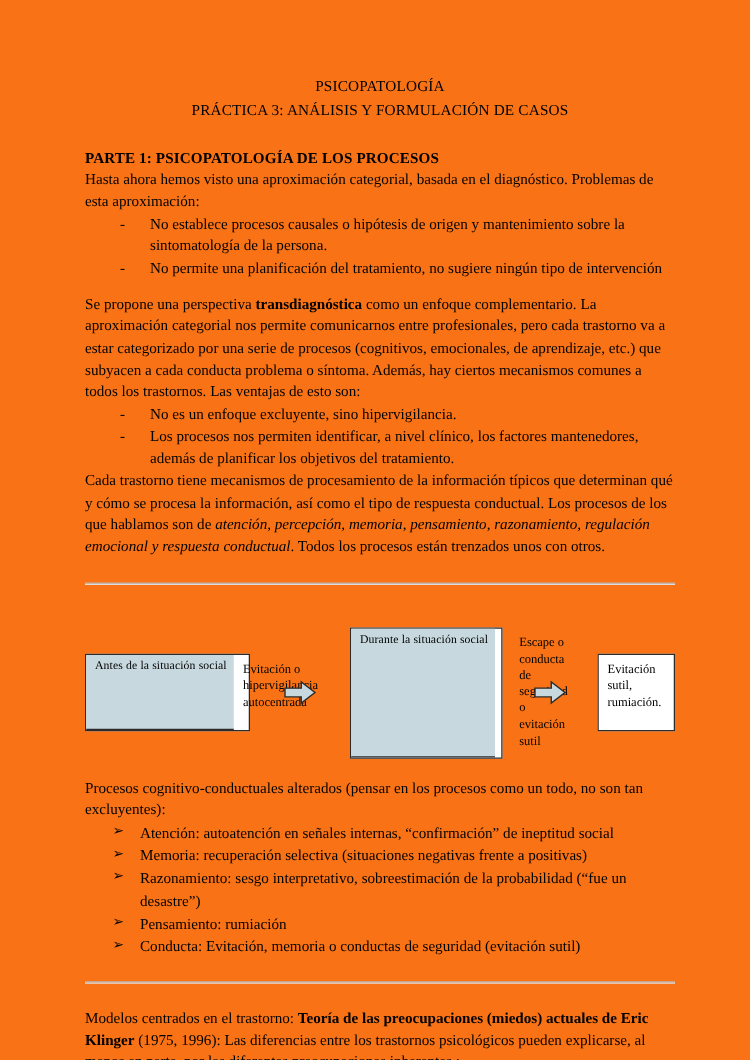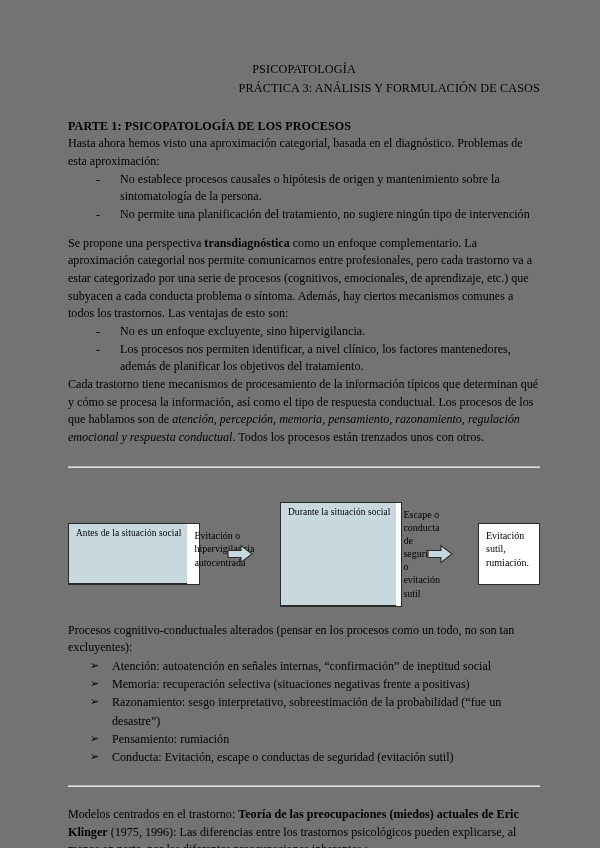--- a/index.html
+++ b/index.html
@@ -11,35 +11,35 @@
     width: 600px;
     height: 848px;
     font-family: "Liberation Serif", "DejaVu Serif", serif;
     color: #000000;
     overflow: hidden;
   }
   .page {
     position: relative;
     width: 600px;
     height: 848px;
-    background: #737373;
+    background: #f97316;
     box-sizing: border-box;
     padding: 60px 60px 0 68px;
   }
 
   
   .doc-title {
     text-align: center;
     font-size: 12.2px;
     line-height: 1.55;
     letter-spacing: 0.15px;
     margin: 0;
   }
   .doc-subtitle {
-    text-align: right;
+    text-align: center;
     font-size: 12.2px;
     line-height: 1.55;
     letter-spacing: 0.15px;
     margin: 0 0 20px 0;
   }
 
   
   .section-heading {
     font-weight: bold;
     font-size: 12.1px;
@@ -134,21 +134,21 @@
     white-space: nowrap;
     letter-spacing: 0.1px;
   }
   .flow-box .bd {
     font-size: 10px;
     line-height: 1.32;
     padding: 5px 6px 6px 7px;
     flex: 1 1 auto;
   }
   .flow-box.b1 { width: 132px; min-height: 62px; }
-  .flow-box.b2 { width: 122px; min-height: 62px; }
+  .flow-box.b2 { width: 122px; min-height: 62px; gap: 12px; }
   .flow-box.b3 { width: 136px; min-height: 62px; }
 
   .flow-arrow {
     width: 28px;
     height: 22px;
     flex: 0 0 auto;
     display: flex;
     align-items: center;
     justify-content: center;
   }
@@ -228,21 +228,21 @@
 
   <div class="spacer-md"></div>
 
   <p class="para">Procesos cognitivo-conductuales alterados (pensar en los procesos como un todo, no son tan excluyentes):</p>
 
   <ul class="arrow-list">
     <li>Atención: autoatención en señales internas, “confirmación” de ineptitud social</li>
     <li>Memoria: recuperación selectiva (situaciones negativas frente a positivas)</li>
     <li>Razonamiento: sesgo interpretativo, sobreestimación de la probabilidad (“fue un desastre”)</li>
     <li>Pensamiento: rumiación</li>
-    <li>Conducta: Evitación, escape o conductas de seguridad (evitación sutil)</li>
+    <li>Conducta: Evitación, memoria o conductas de seguridad (evitación sutil)</li>
   </ul>
 
   <div class="spacer-lg"></div>
   <hr class="separator">
   <div class="spacer-lg"></div>
 
   <p class="para"><span>Modelos centrados en el trastorno: </span><b>Teoría de las preocupaciones (miedos) actuales de Eric Klinger</b><span> (1975, 1996): Las diferencias entre los trastornos psicológicos pueden explicarse, al menos en parte, por las diferentes preocupaciones inherentes :</span></p>
 
 </div>
 

